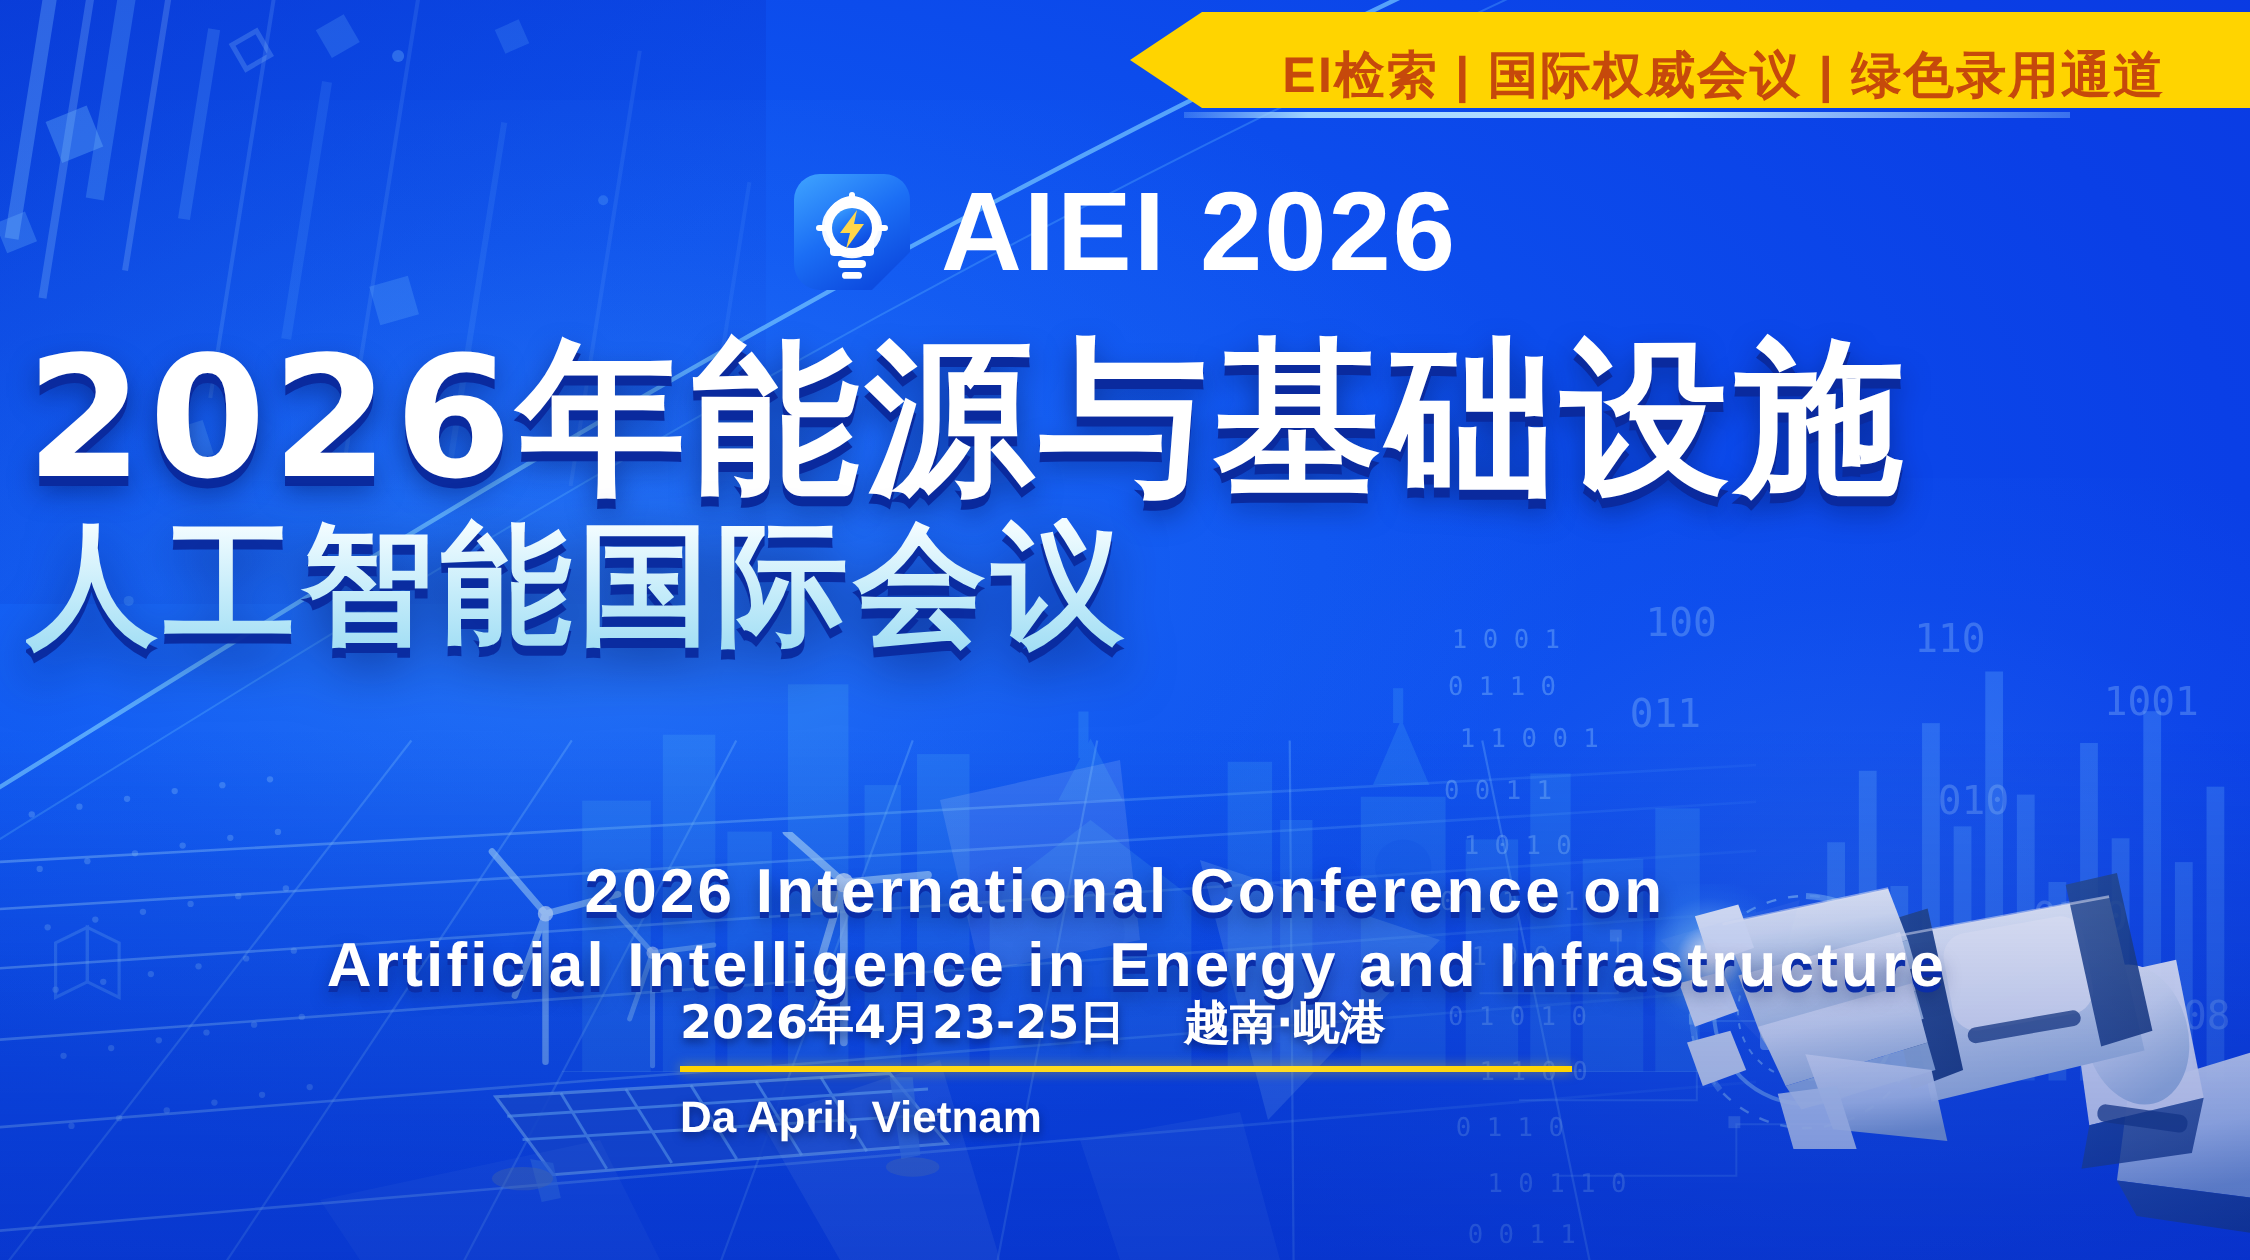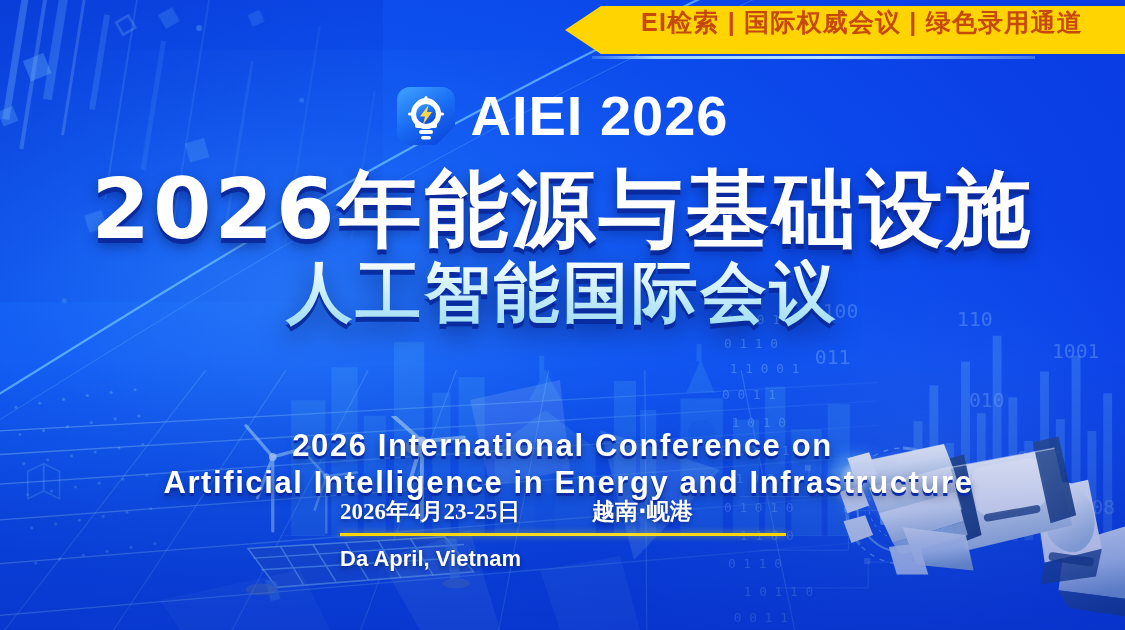--- a/index.html
+++ b/index.html
@@ -84,21 +84,21 @@
   .ribbon-wrap {
     position: absolute;
     left: 565px; top: 6px;
     width: 560px; height: 48px;
   }
   .ribbon {
     position: absolute; inset: 0;
     background: #ffd400;
     clip-path: polygon(36px 0, 100% 0, 100% 100%, 36px 100%, 0 50%);
     display: flex;
-    align-items: flex-start;
+    align-items: flex-end;
     justify-content: center;
   }
   .ribbon-text {
     color: #c6490b;
     font-size: 25px;
     font-weight: bold;
     letter-spacing: 1.2px;
     padding-left: 34px;
     white-space: nowrap;
     font-family: "Liberation Sans", "DejaVu Sans", sans-serif;
@@ -128,22 +128,21 @@
     font-size: 56px;
     font-weight: bold;
     letter-spacing: 1px;
     line-height: 1;
     font-family: "Liberation Sans", "DejaVu Sans", sans-serif;
   }
 
   
   .cn-title {
     position: absolute;
-    left: 0; right: 0; top: 166px;
-    text-align: center;
+    left: 13px; right: 0; top: 166px;
   }
   .cn-line {
     font-weight: bold;
     line-height: 1.04;
     letter-spacing: 3px;
     font-family: "DejaVu Sans", "Liberation Sans", sans-serif;
     white-space: nowrap;
   }
   .cn-line-1 {
     font-size: 84px;
@@ -197,21 +196,21 @@
     text-shadow: 0 2px 5px rgba(4,18,80,0.6);
     font-family: "DejaVu Sans", "Liberation Sans", sans-serif;
   }
   .meta-row-en {
     font-size: 22px;
     font-weight: bold;
     margin-top: 10px;
     text-shadow: 0 2px 5px rgba(4,18,80,0.6);
     font-family: "Liberation Sans", "DejaVu Sans", sans-serif;
   }
-  .meta-date { width: 252px; flex: 0 0 auto; font-family: Liberation Serif, serif; }
+  .meta-date { width: 252px; flex: 0 0 auto; }
   .meta-place { flex: 0 0 auto; }
   .meta-rule {
     margin: 6px 0 0 0;
     height: 3px;
     width: 446px;
     background: linear-gradient(to right, #ffd400 0%, #ffdd2a 60%, #ffd400 100%);
     box-shadow: 0 0 6px rgba(255,212,0,0.5);
   }
 </style>
 </head>

